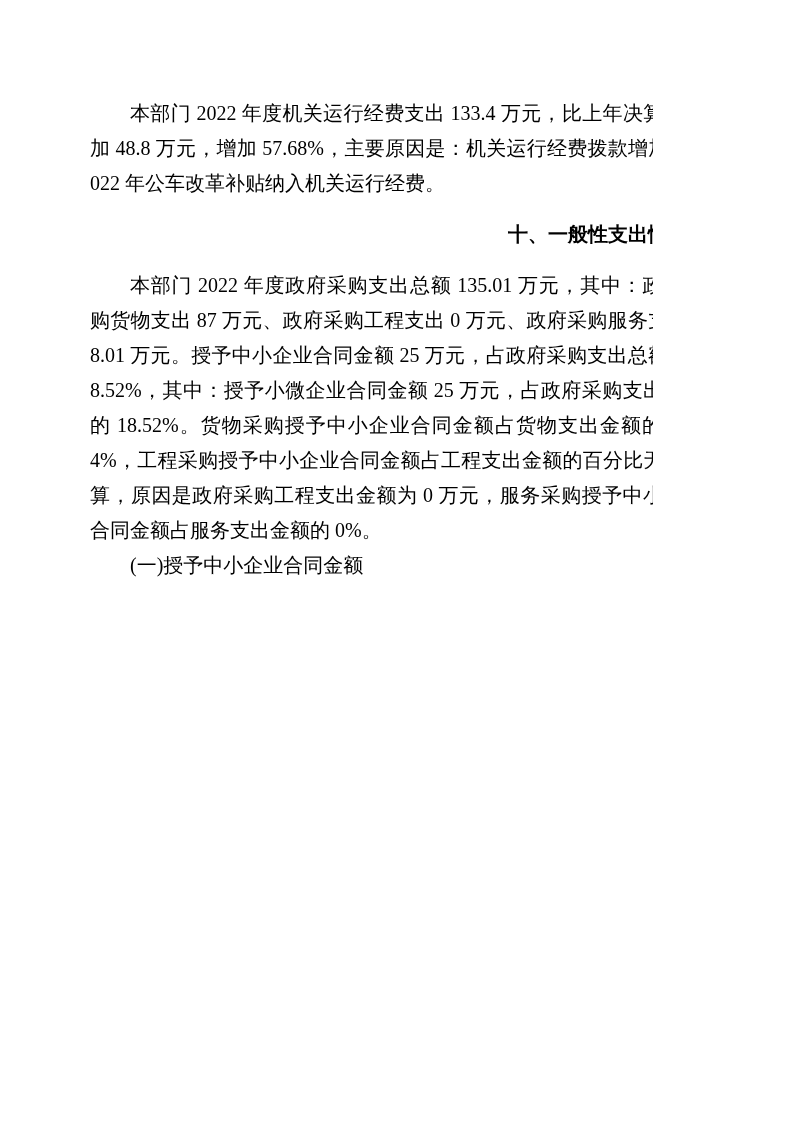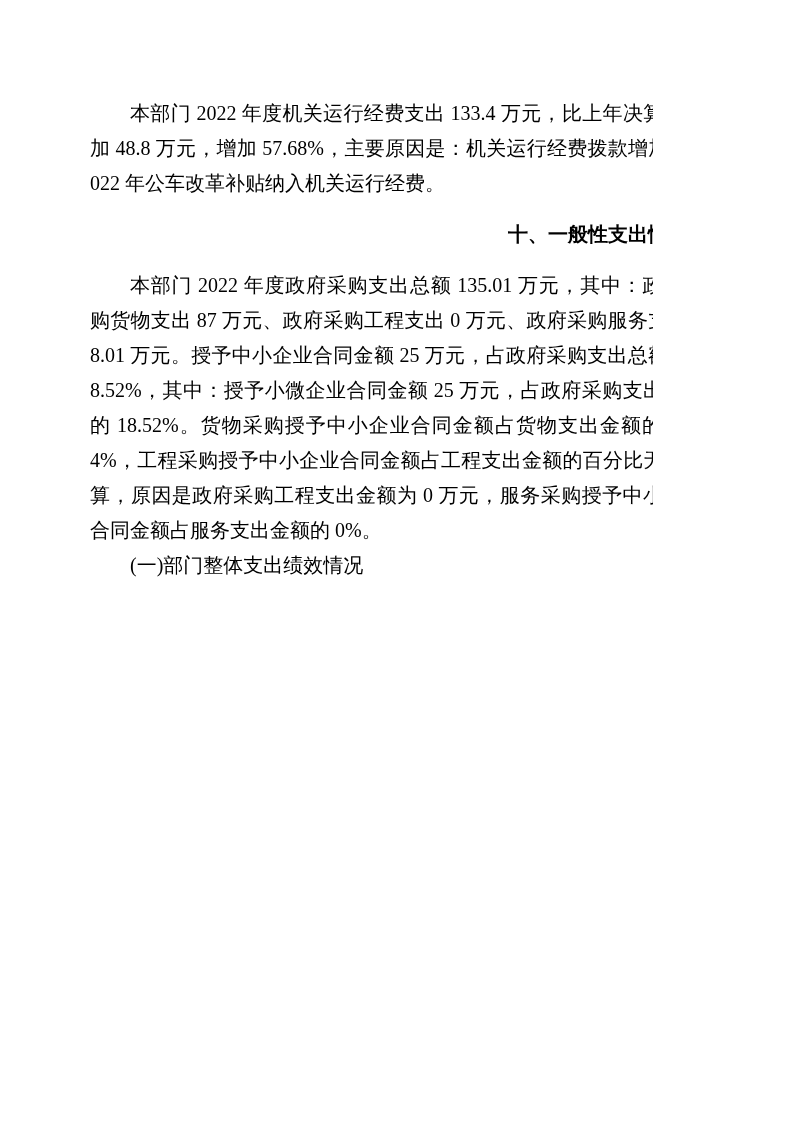--- a/index.html
+++ b/index.html
@@ -42,15 +42,15 @@
   }
 </style>
 </head>
 <body>
 
 <div class="page">
   <div class="content">
     <p class="para">本部门 2022 年度机关运行经费支出 133.4 万元，比上年决算数增加 48.8 万元，增加 57.68%，主要原因是：机关运行经费拨款增加及 2022 年公车改革补贴纳入机关运行经费。</p>
     <p class="heading">十、一般性支出情况</p>
     <p class="para">本部门 2022 年度政府采购支出总额 135.01 万元，其中：政府采购货物支出 87 万元、政府采购工程支出 0 万元、政府采购服务支出 48.01 万元。授予中小企业合同金额 25 万元，占政府采购支出总额的 18.52%，其中：授予小微企业合同金额 25 万元，占政府采购支出总额的 18.52%。货物采购授予中小企业合同金额占货物支出金额的 28.74%，工程采购授予中小企业合同金额占工程支出金额的百分比无法计算，原因是政府采购工程支出金额为 0 万元，服务采购授予中小企业合同金额占服务支出金额的 0%。</p>
-    <p class="para">(一)部门整体支出绩效情况</p>
+    <p class="para">(一)授予中小企业合同金额</p>
   </div>
 </div>
 
 </body></html>

